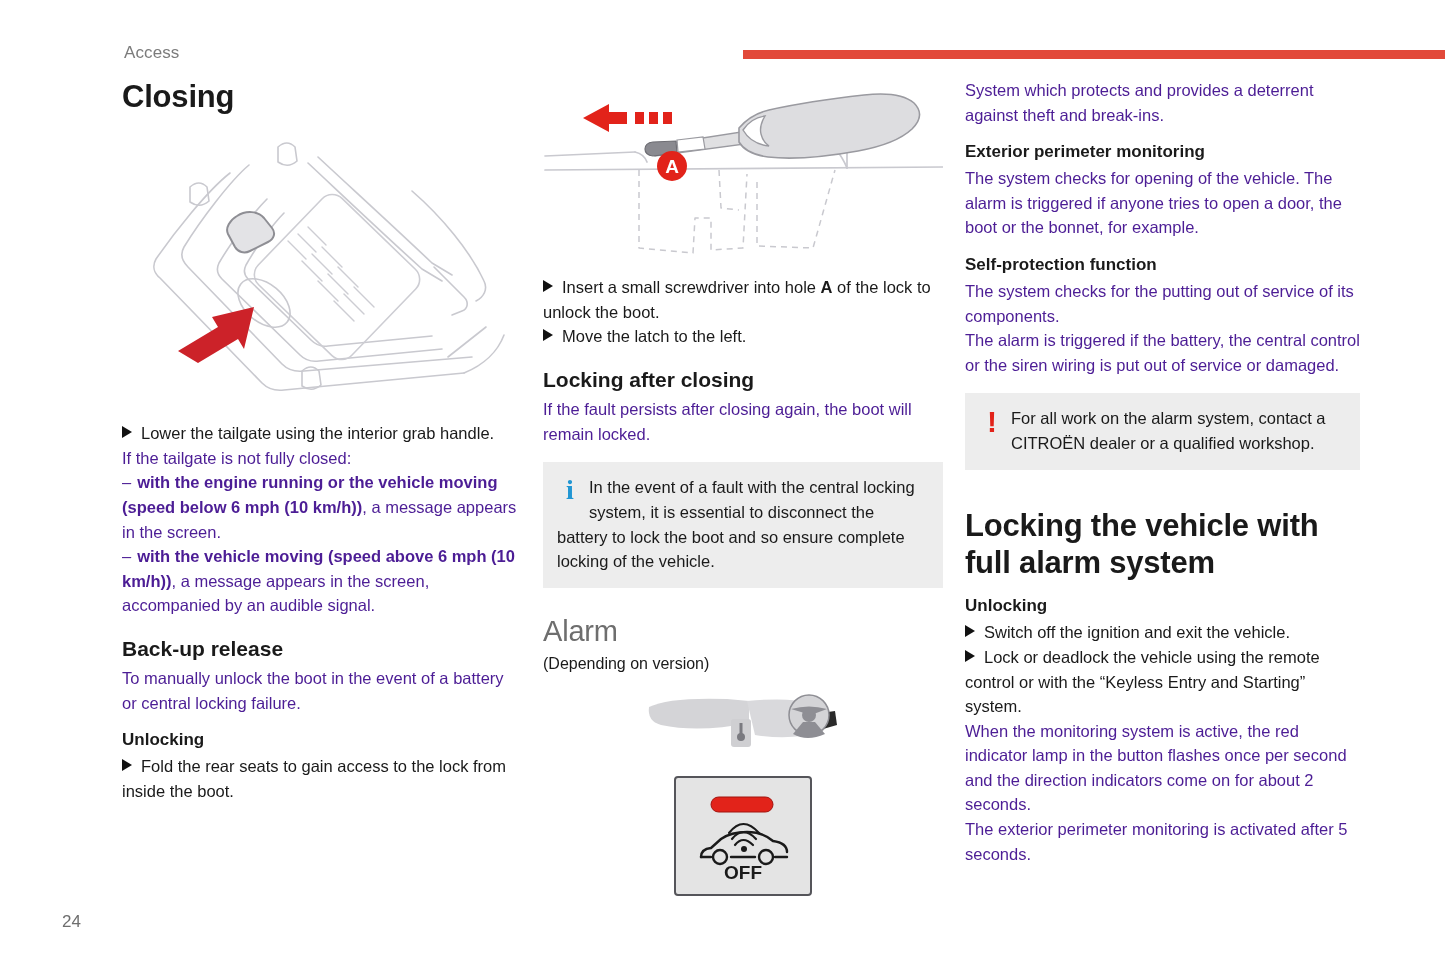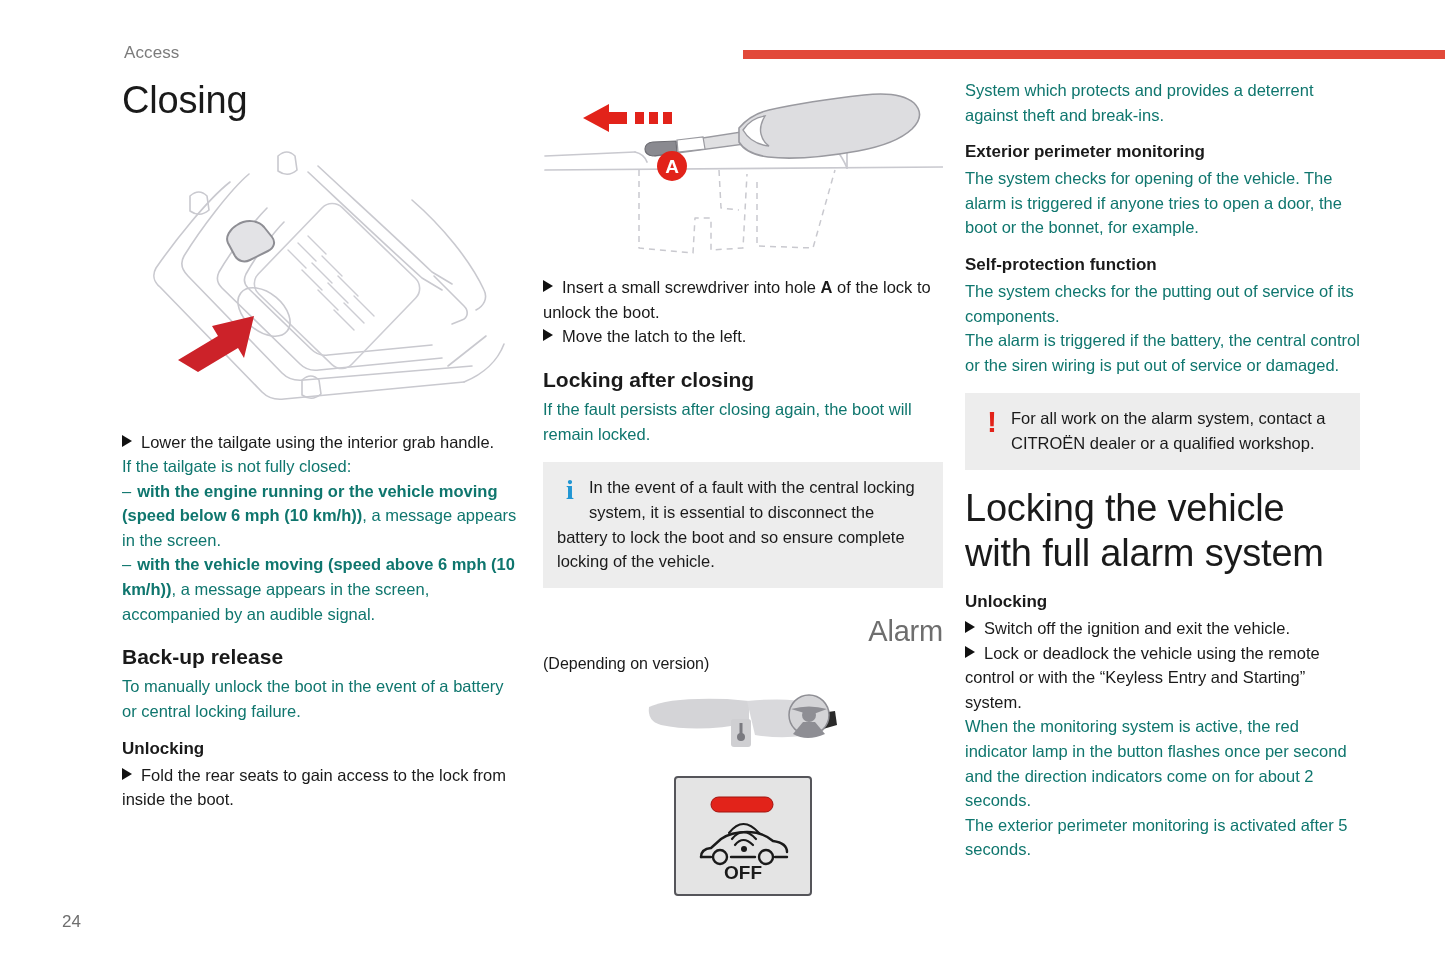--- a/index.html
+++ b/index.html
@@ -45,49 +45,48 @@
     position: absolute;
     top: 0;
     width: 400px;
   }
   .col-left   { left: 122px; }
   .col-mid    { left: 543px; }
   .col-right  { left: 965px; width: 395px; }
 
   
   h1.section-title {
-    font-size: 38px;
-    font-weight: normal;
+    font-size: 31px;
+    font-weight: bold;
     margin: 0 0 6px 0;
     line-height: 1.2;
     letter-spacing: -.2px;
   }
   h1.section-title.grey {
     color: #6e6e6e;
     font-weight: normal;
     font-size: 29px;
-    text-align: right;
   }
   h2.sub-title {
     font-size: 21px;
     font-weight: bold;
     margin: 18px 0 4px 0;
     line-height: 1.25;
   }
   h3.minor-title {
     font-size: 17px;
     font-weight: bold;
     margin: 14px 0 3px 0;
     line-height: 1.3;
   }
   p.body {
     font-size: 16.5px;
     line-height: 1.49;
     margin: 0;
-    color: #0f766e;
+    color: #4c1d95;
   }
   p.body + p.body { margin-top: 0; }
   .b { font-weight: bold; }
   .note-paren { font-size: 16px; color: #1a1a1a; margin: 2px 0 0 0; }
 
   
   .bullet-line {
     font-size: 16.5px;
     line-height: 1.49;
     margin: 0;
@@ -351,21 +350,21 @@
 
     <h3 class="minor-title">Self-protection function</h3>
     <p class="body">The system checks for the putting out of service of its components.</p>
     <p class="body">The alarm is triggered if the battery, the central control or the siren wiring is put out of service or damaged.</p>
 
     <div class="callout">
       <span class="ic"><span class="warn-glyph">!</span></span>
       <span class="txt">For all work on the alarm system, contact a CITROËN dealer or a qualified workshop.</span>
     </div>
 
-    <h1 class="section-title" style="margin-top:16px;">Locking the vehicle with full alarm system</h1>
+    <h1 class="section-title" style="margin-top:37px;">Locking the vehicle with full alarm system</h1>
 
     <h3 class="minor-title">Unlocking</h3>
     <p class="bullet-line">
       <span class="tri"></span><span>Switch off the ignition and exit the vehicle.</span>
     </p>
     <p class="bullet-line">
       <span class="tri"></span><span>Lock or deadlock the vehicle using the remote control or with the “Keyless Entry and Starting” system.</span>
     </p>
     <p class="body">When the monitoring system is active, the red indicator lamp in the button flashes once per second and the direction indicators come on for about 2 seconds.</p>
     <p class="body">The exterior perimeter monitoring is activated after 5 seconds.</p>

